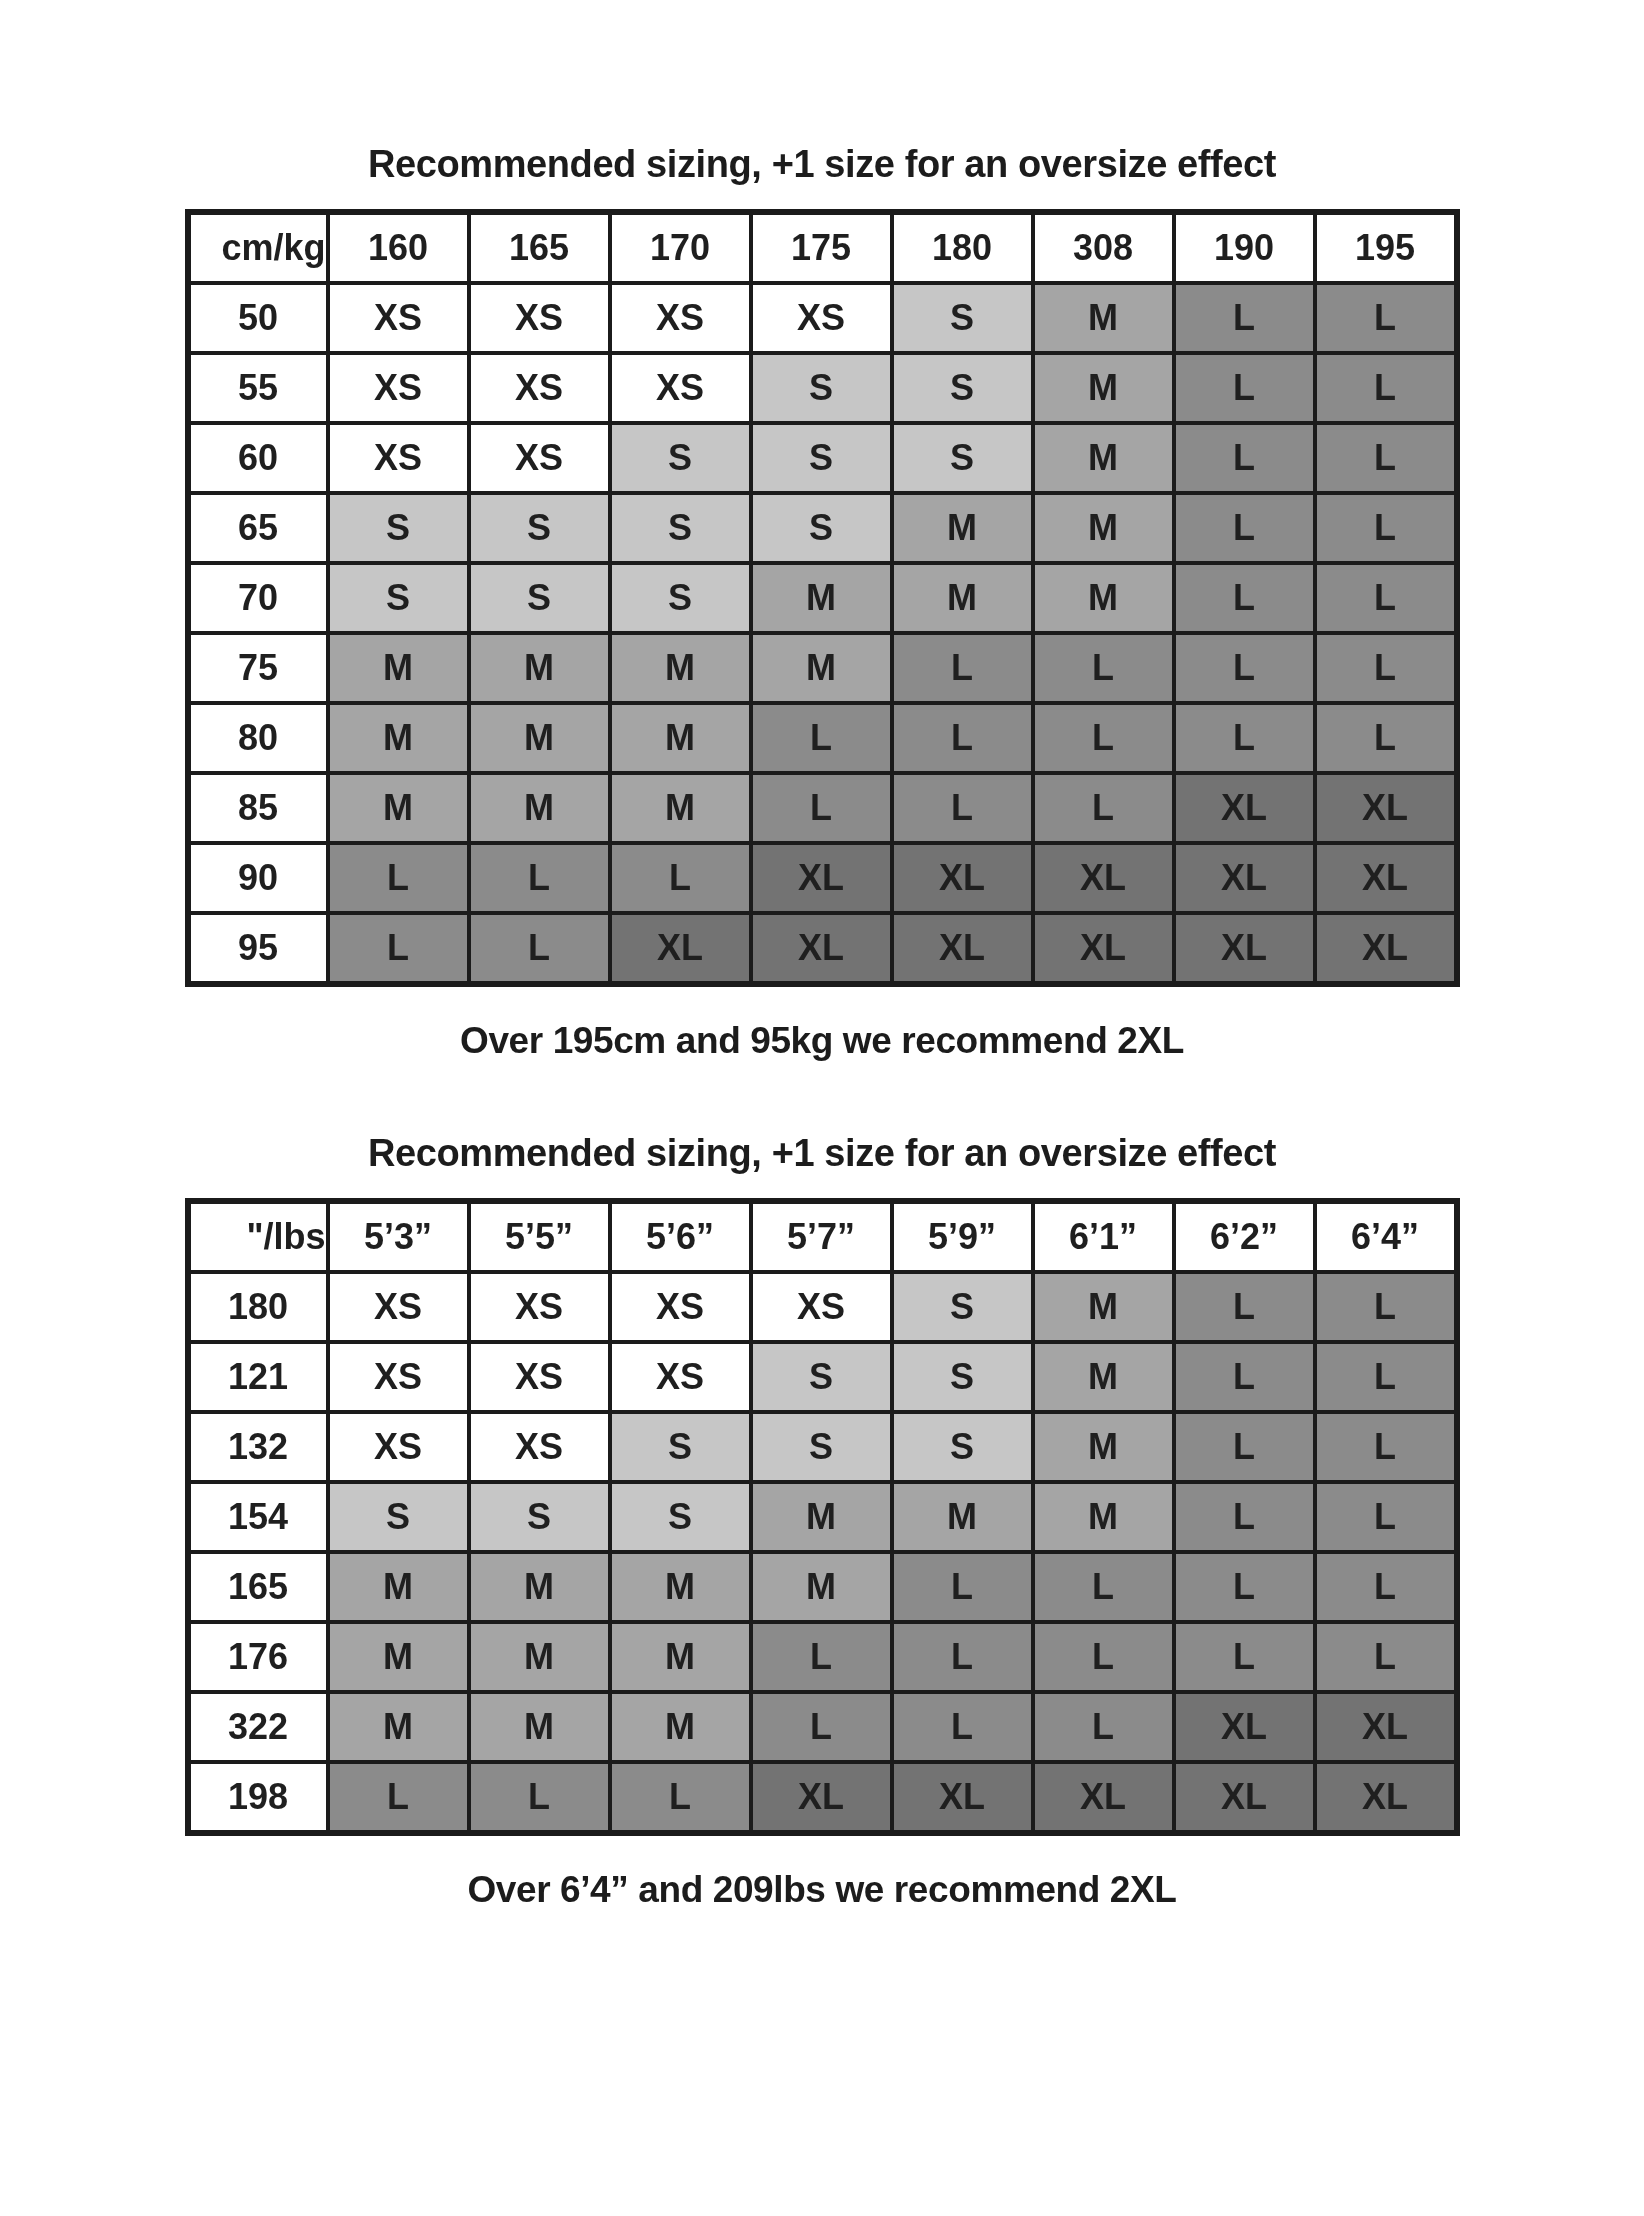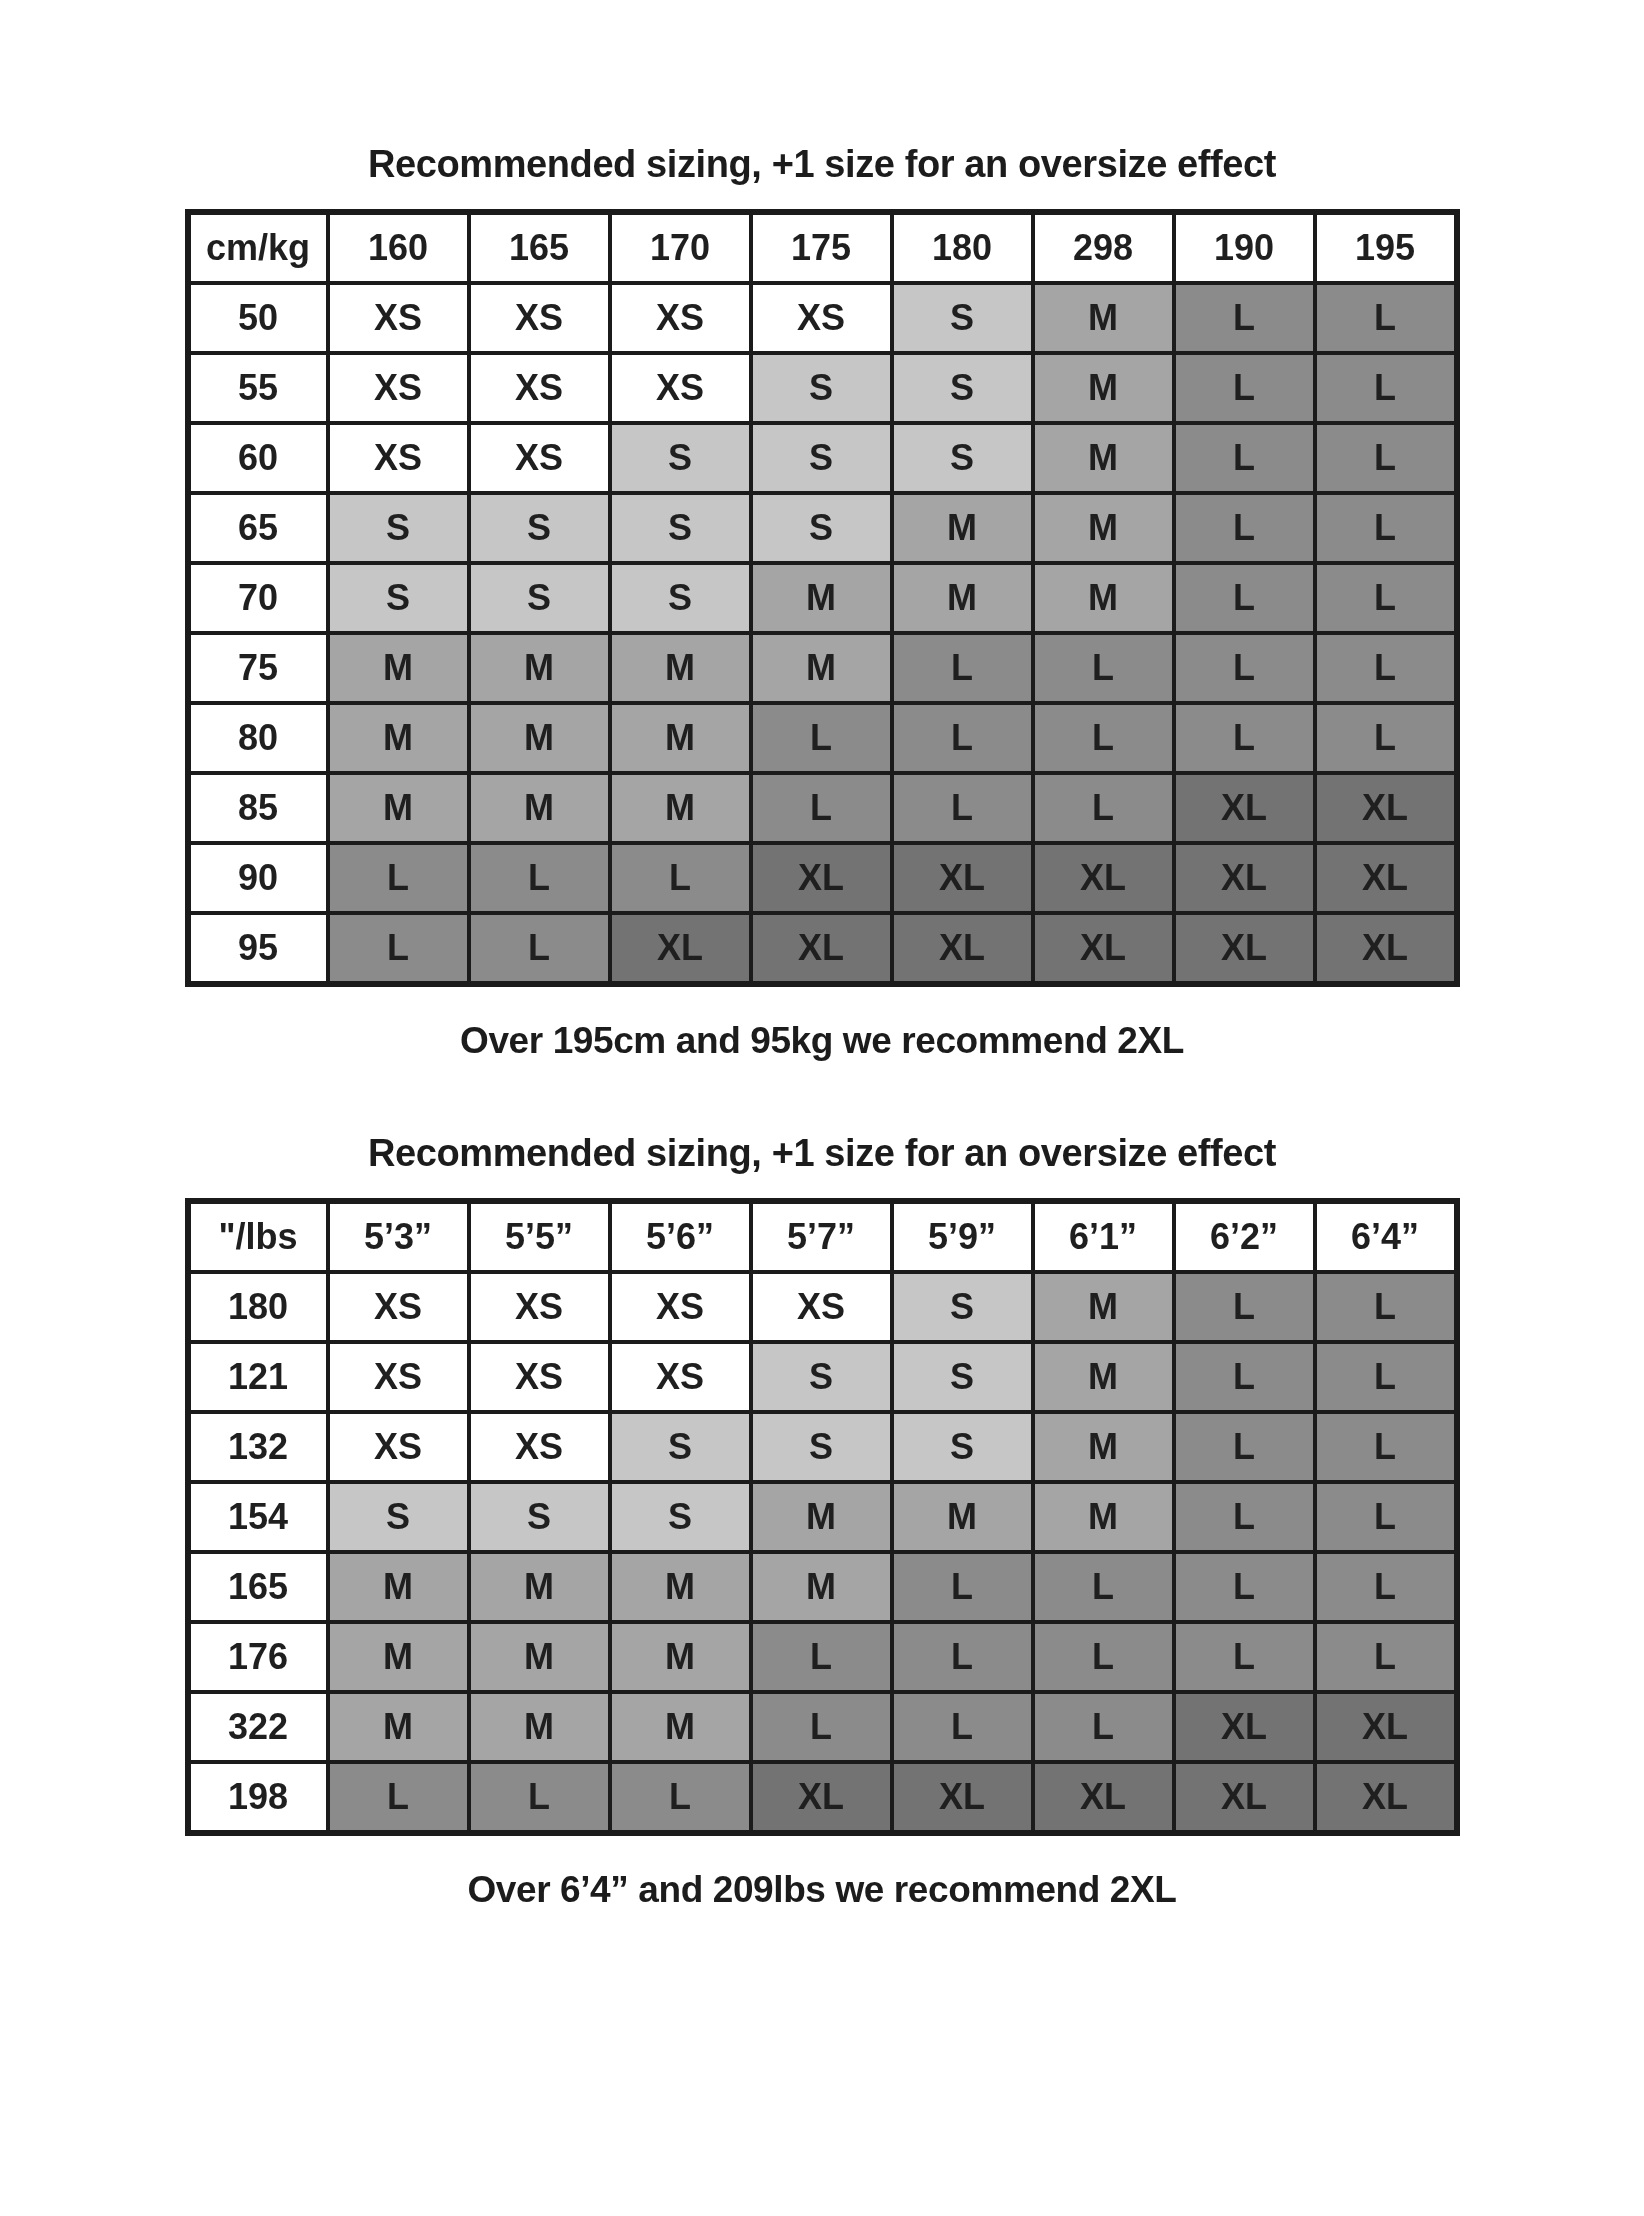--- a/index.html
+++ b/index.html
@@ -44,21 +44,21 @@
     height: 66px;
     padding: 0;
     text-align: center;
     vertical-align: middle;
     font-size: 36px;
     font-weight: 700;
     color: #1f1f1f;
     background: #ffffff;
     overflow: hidden;
   }
-  table.size-table th.corner   { width: 135px; }
+  table.size-table th.corner   { width: 135px; text-align: right; }
   table.size-table thead th:not(.corner) { width: 137px; }
 
   .chart-footnote {
     margin: 35px 0 0 0;
     font-size: 37px;
     font-weight: 700;
     line-height: 1.05;
     text-align: center;
     letter-spacing: -0.4px;
     color: #1c1c1c;
@@ -73,21 +73,21 @@
     <h2 class="chart-title">Recommended sizing, +1 size for an oversize effect</h2>
     <table class="size-table">
       <thead>
         <tr>
             <th class="corner">cm/kg</th>
             <th>160</th>
             <th>165</th>
             <th>170</th>
             <th>175</th>
             <th>180</th>
-            <th>298</th>
+            <th>308</th>
             <th>190</th>
             <th>195</th>
           </tr>
       </thead>
       <tbody>
           <tr>
             <th>50</th>
             <td style="background-color: rgb(255, 255, 255);">XS</td>
             <td style="background-color: rgb(255, 255, 255);">XS</td>
             <td style="background-color: rgb(255, 255, 255);">XS</td>

